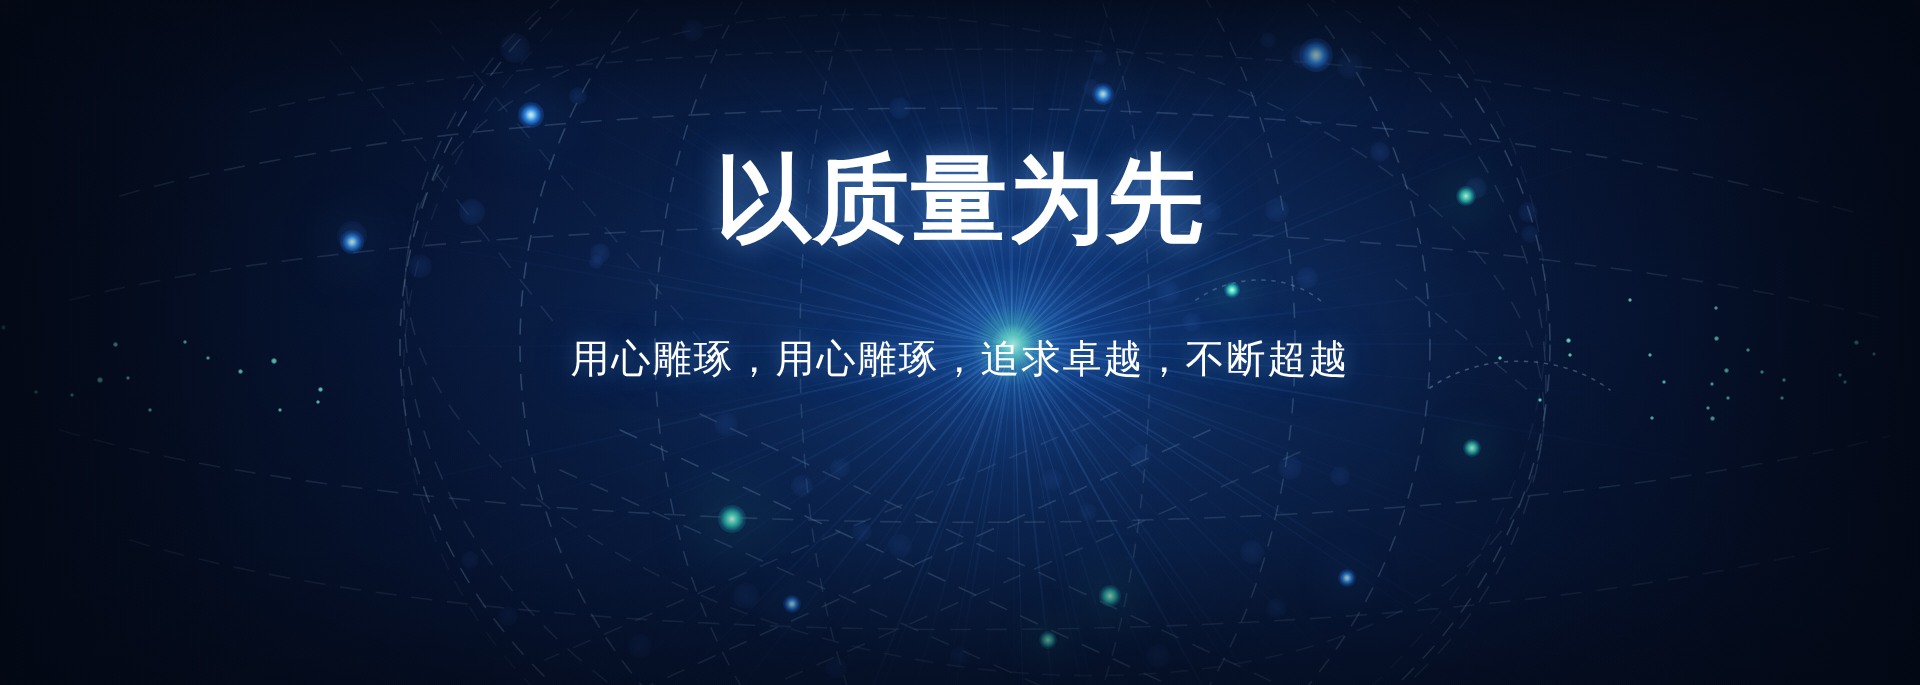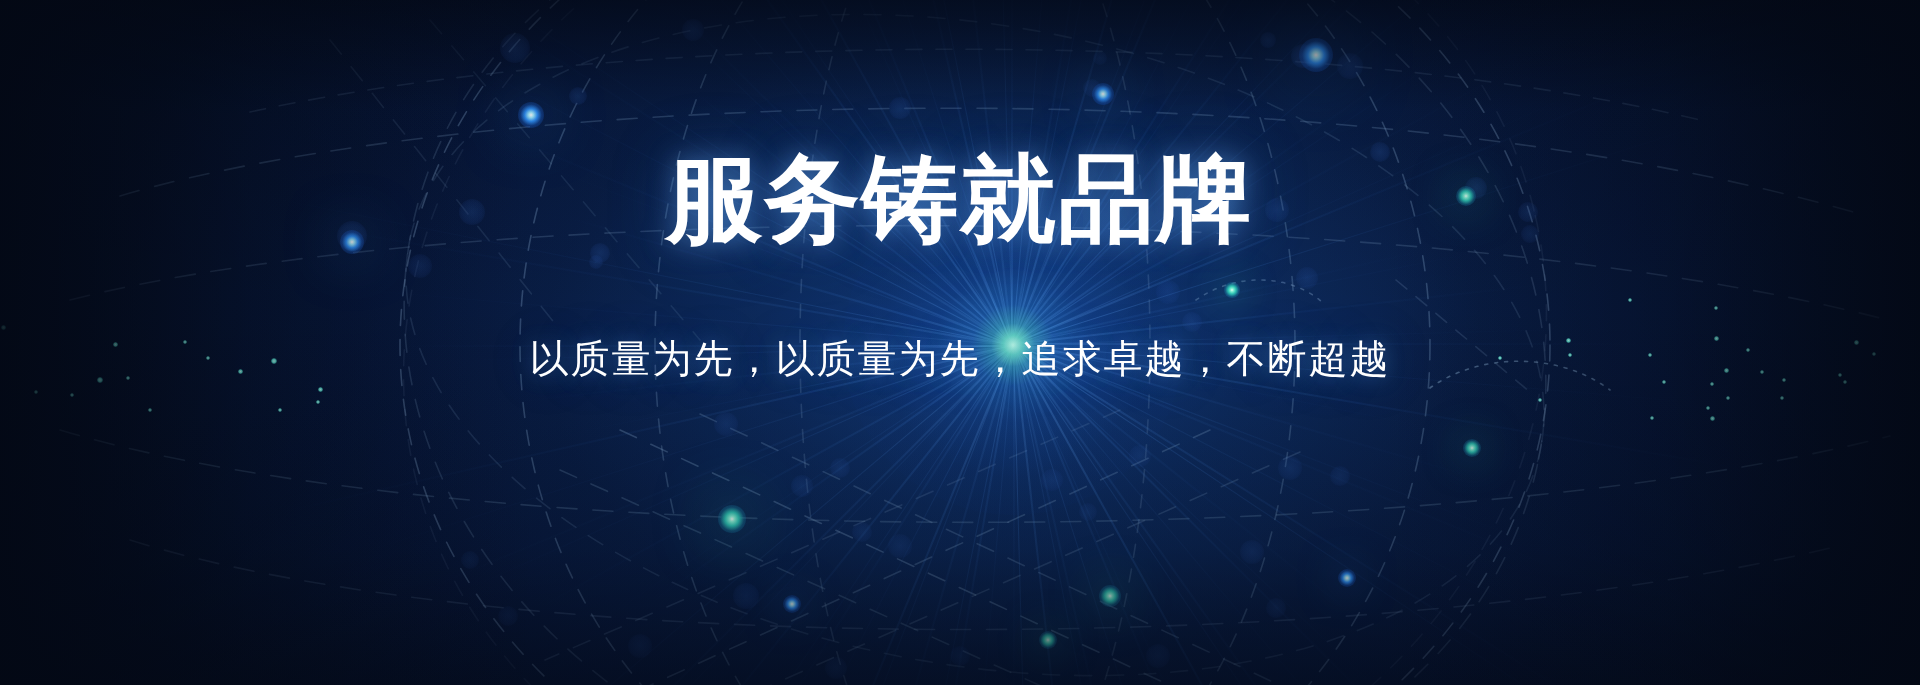--- a/index.html
+++ b/index.html
@@ -354,17 +354,17 @@
       <div class="star" style="left: 1780px; top: 396px; width: 4px; height: 4px;"></div>
       <div class="star" style="left: 1498px; top: 356px; width: 4px; height: 4px;"></div>
       <div class="star" style="left: 1538px; top: 398px; width: 4px; height: 4px;"></div>
       <div class="star" style="left: 1628px; top: 298px; width: 4px; height: 4px;"></div>
       <div class="star" style="left: 1714px; top: 306px; width: 4px; height: 4px;"></div>
     </div>
 
   <div class="vignette"></div>
 
   <div class="content">
-    <h1 class="main-title">服务铸就品牌</h1>
-    <div class="tagline">以质量为先，以质量为先，追求卓越，不断超越</div>
+    <h1 class="main-title">以质量为先</h1>
+    <div class="tagline">用心雕琢，用心雕琢，追求卓越，不断超越</div>
   </div>
 
 </div>
 
 </body></html>

